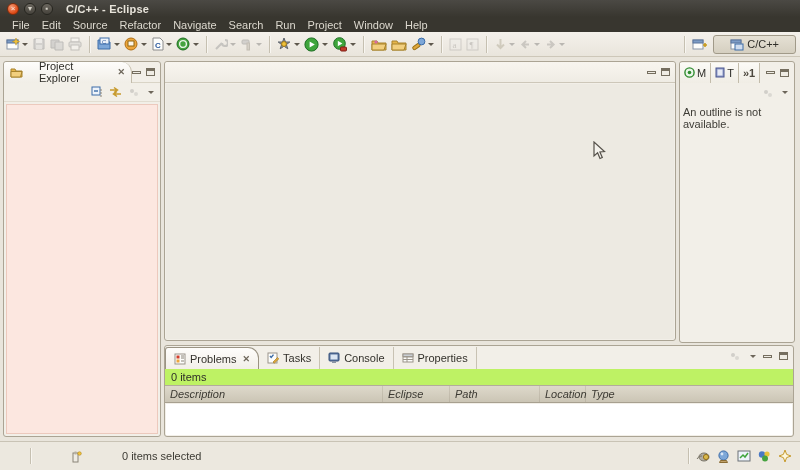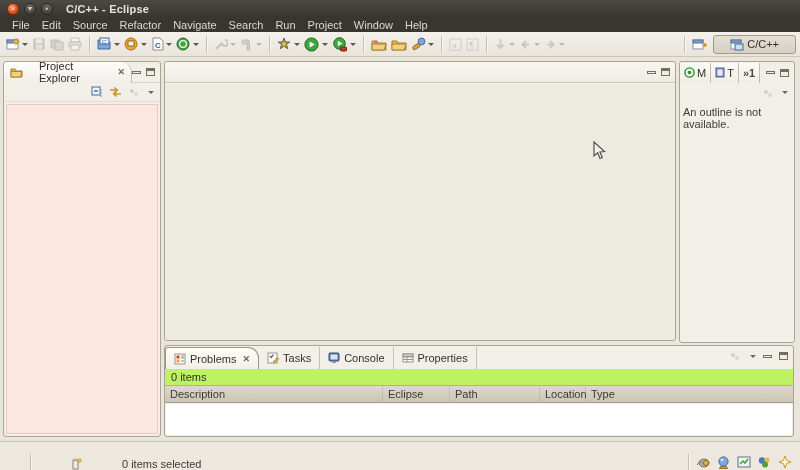--- a/index.html
+++ b/index.html
@@ -52,34 +52,34 @@
               border-right:1px solid #c3bcab; background:linear-gradient(#fbfaf6,#f0ede5); }
 
   .tree-area { position:absolute; left:2px; right:2px; top:42px; bottom:2px;
                background:#fce7e0; border:1px solid #ecc9bd; }
 
   
   .items-row { height:16px; display:flex; align-items:center; padding-left:6px;
                background:#bef264; }
   .grid-head { height:18px; display:flex; align-items:center;
                background:linear-gradient(#ded9cb,#cbc5b5); border-top:1px solid #b3ac9c;
-               border-bottom:1px solid #a7a090; color:#3c3a33; }
+               border-bottom:1px solid #a7a090; color:#3c3a33;font-style:italic; }
   .col { padding-left:5px; border-right:1px solid rgba(120,112,96,.18); height:100%;
          display:flex; align-items:center; }
   .grid-body { position:absolute; left:1px; right:1px; bottom:1px; top:58px; background:#fff; }
 
   .btab { height:22px; display:flex; align-items:center; gap:4px; padding:0 8px;
           border-right:1px solid #c8c2b3; color:#33312b; }
   .btab.sel { background:linear-gradient(#fefdfb,#f2efe8); border:1px solid #9a9383; border-bottom:none;
               border-radius:3px 11px 0 0; }
 
   
   .statusbar { position:absolute; left:0; right:0; bottom:0; height:29px;
                border-top:1px solid #c9c3b5; background:#ece8df;
-               display:flex; align-items:flex-end;gap:32px; }
+               display:flex; align-items:center;gap:32px; }
   .status-sep { width:1px; height:16px; background:#c6c0b1; box-shadow:1px 0 0 #f8f6f1; }
   .status-icons { position:absolute; right:8px; display:flex; align-items:center; gap:7px; }
 
   .outline-msg { padding:4px 3px; color:#3e3c36; }
 
   svg { display:block; }
   .cursor { position:absolute; left:593px; top:141px; pointer-events:none; }
 </style>
 </head>
 <body>

